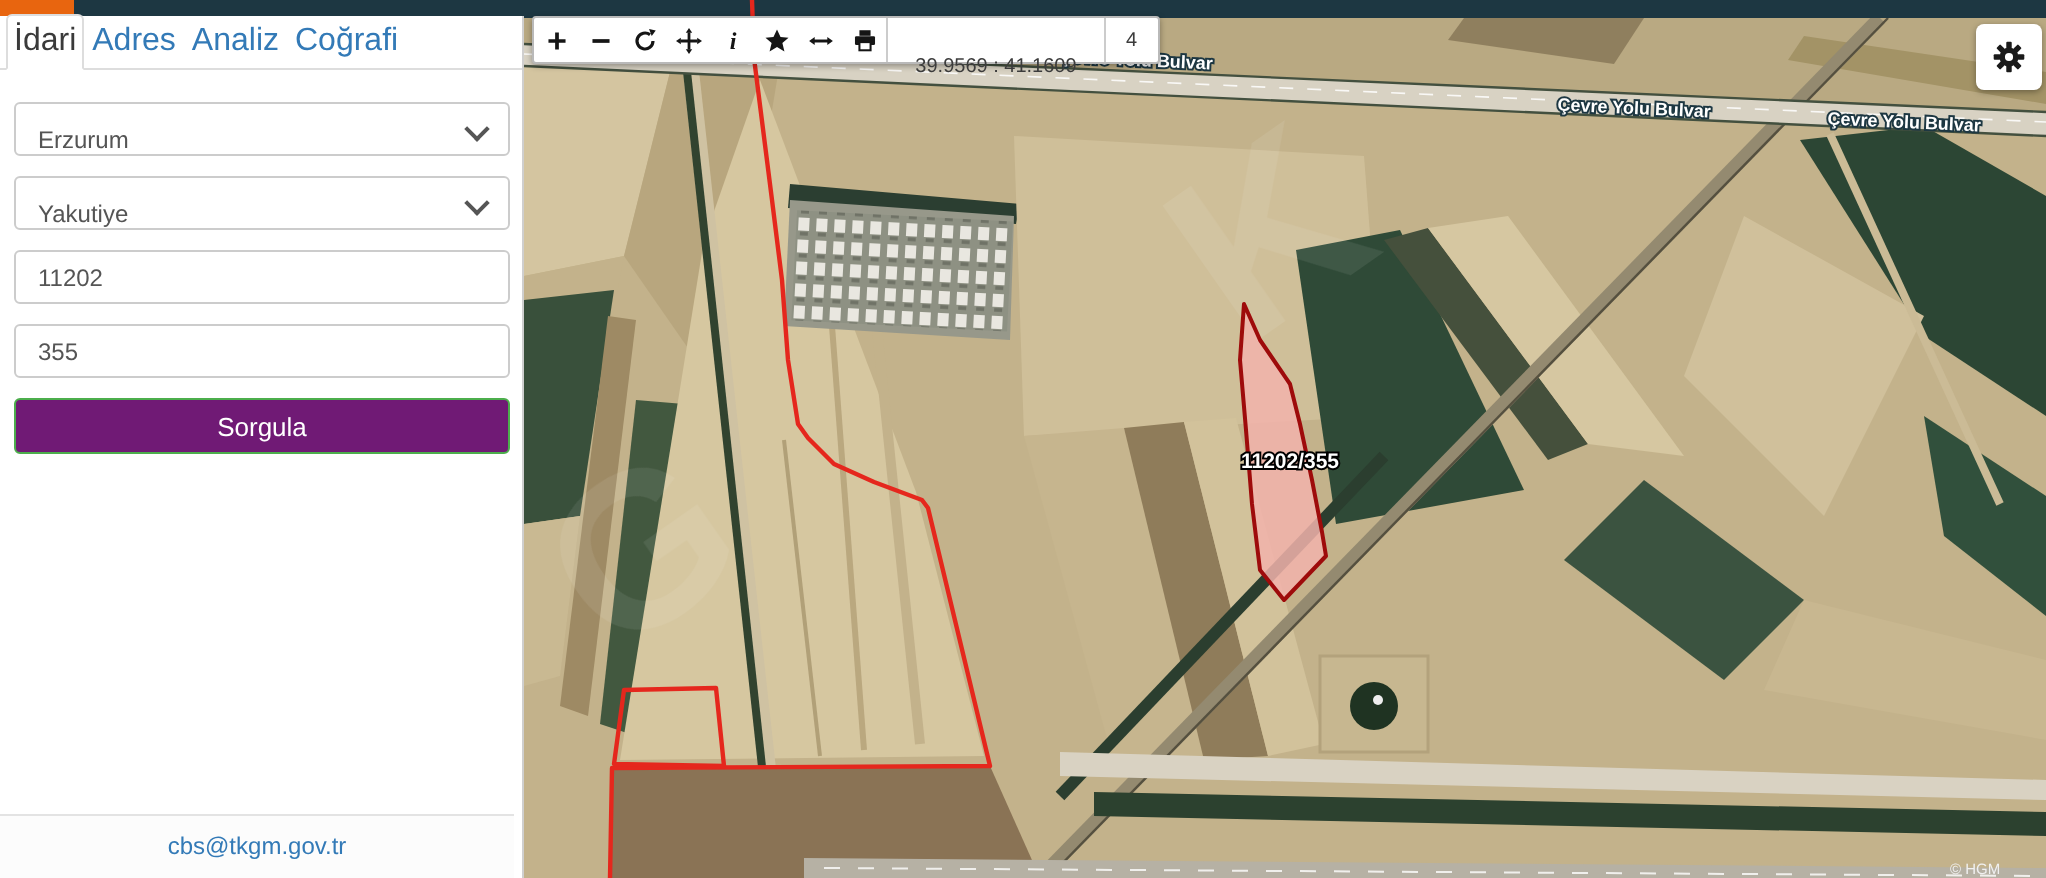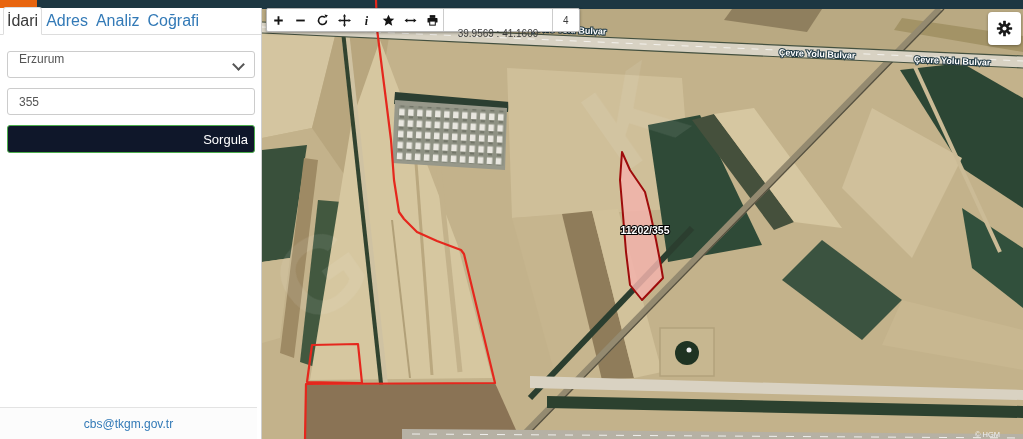--- a/index.html
+++ b/index.html
@@ -13,28 +13,28 @@
   
   .sidebar{position:absolute;left:0;top:8px;width:262px;height:431px;background:#fff;
     box-sizing:border-box;border-right:1px solid #cfcfcf;z-index:1;}
   .tabs{display:flex;align-items:flex-end;padding:3px 0 0 3px;border-bottom:1px solid #ddd;height:27px;box-sizing:border-box;}
   .tab{font-size:16px;line-height:12px;padding:7px 3px 7px;color:#337ab7;cursor:pointer;
     border:1px solid transparent;border-radius:3px 3px 0 0;margin-bottom:-1px;white-space:nowrap;}
   .tab.active{color:#3a3a3a;background:#fff;border-color:#ddd #ddd #fff;}
   .form{padding:16px 7px 0 7px;}
   .select,.text-input{
     position:relative;box-sizing:border-box;width:248px;height:27px;border:1px solid #ccc;border-radius:3px;
-    background:#fff;display:flex;align-items:flex-start;padding:0 11px;font-size:12px;color:#555;margin-bottom:10px;
+    background:#fff;display:flex;align-items:flex-end;padding:0 11px;font-size:12px;color:#555;margin-bottom:10px;
   }
   .text-input{display:block;line-height:25px;font-family:"Liberation Sans",sans-serif;}
   input.text-input{outline:none;}
   .chev{position:absolute;right:11px;top:8px;width:7px;height:7px;
     border-right:2px solid #555;border-bottom:2px solid #555;transform:rotate(45deg);}
-  .btn-query{display:block;width:248px;height:28px;margin-top:2px;background:#0f172a;border:1px solid #4cae4c;
-    border-radius:3px;color:#fff;font-size:13px;cursor:pointer;font-family:"Liberation Sans",sans-serif;text-align:right;}
+  .btn-query{display:block;width:248px;height:28px;margin-top:2px;background:#701a75;border:1px solid #4cae4c;
+    border-radius:3px;color:#fff;font-size:13px;cursor:pointer;font-family:"Liberation Sans",sans-serif;}
   .sidebar-footer{position:absolute;left:0;bottom:0;width:257px;border-top:1px solid #e3e3e3;background:#fcfcfc;
     text-align:center;padding:6px 0 7px;}
   .sidebar-footer a{font-size:12px;color:#337ab7;text-decoration:none;}
   
   .map{position:absolute;left:262px;top:0;width:761px;height:439px;z-index:1;cursor:grab;}
   
   .toolbar{position:absolute;left:266px;top:8px;height:22px;z-index:2;background:#fff;
     border:1px solid #b9b9b9;border-radius:2px;display:flex;align-items:center;
     box-shadow:0 1px 3px rgba(0,0,0,.35);}
   .tool-btn{width:22px;height:20px;display:flex;align-items:center;justify-content:center;cursor:pointer;}
@@ -57,20 +57,25 @@
     <div class="tab active">İdari</div>
     <div class="tab">Adres</div>
     <div class="tab">Analiz</div>
     <div class="tab">Coğrafi</div>
   </div>
   <div class="form">
     <div class="select">
       <span>Erzurum</span>
       <span class="chev"></span>
     </div>
+    <div class="select">
+      <span>Yakutiye</span>
+      <span class="chev"></span>
+    </div>
+    <input class="text-input" type="text" value="11202" style="">
     <input class="text-input" type="text" value="355" style="">
     <button class="btn-query">Sorgula</button>
   </div>
   <div class="sidebar-footer">
     <a href="#">cbs@tkgm.gov.tr</a>
   </div>
 </div>
 
 <div class="map">
 <svg width="761" height="439" viewBox="0 0 761 439" xmlns="http://www.w3.org/2000/svg">

